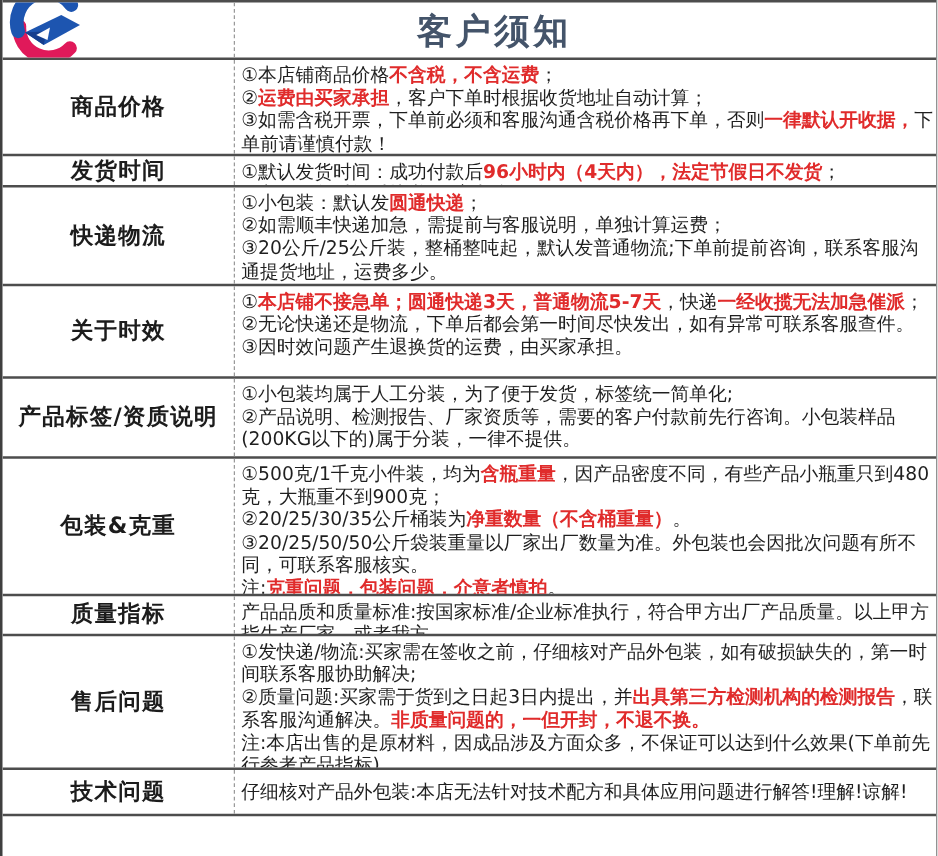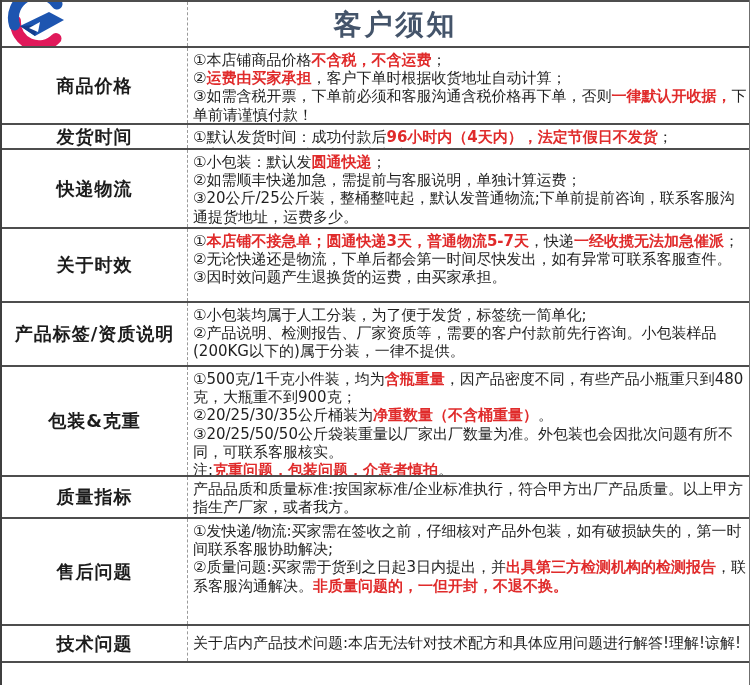--- a/index.html
+++ b/index.html
@@ -20,21 +20,21 @@
   }
   .logo{position:absolute;left:5px;top:-7px;width:66px;height:60px;}
   
   .row{display:flex;box-sizing:border-box;border-bottom:2px solid #4d4d4d;}
   #rows .row:nth-child(1){height:77px}
   #rows .row:nth-child(2){height:25px}
   #rows .row:nth-child(3){height:79px}
   #rows .row:nth-child(4){height:74px}
   #rows .row:nth-child(5){height:64px}
   #rows .row:nth-child(6){height:110px}
-  #rows .row:nth-child(7){height:42px}
+  #rows .row:nth-child(7){height:32px}
   #rows .row:nth-child(8){height:107px}
   #rows .row:nth-child(9){height:37px}
   .label-cell{
     flex:0 0 186px;width:186px;box-sizing:border-box;
     display:flex;align-items:center;justify-content:center;text-align:center;
     border-right:1px dashed #9a9a9a;
     font-size:18px;font-weight:bold;color:#1c1c1c;letter-spacing:1px;
     padding:0 8px;line-height:22px;
   }
   .content-cell{
@@ -118,23 +118,24 @@
         <div class="label-cell">质量指标</div>
         <div class="content-cell">
           <div class="para"><span>产品品质和质量标准:按国家标准/企业标准执行，符合甲方出厂产品质量。以上甲方指生产厂家，或者我方。</span></div>
         </div>
       </div>
       <div class="row">
         <div class="label-cell">售后问题</div>
         <div class="content-cell">
           <div class="para"><span>①发快递/物流:买家需在签收之前，仔细核对产品外包装，如有破损缺失的，第一时间联系客服协助解决;</span></div>
           <div class="para"><span>②质量问题:买家需于货到之日起3日内提出，并</span><span class="red">出具第三方检测机构的检测报告</span><span>，联系客服沟通解决。</span><span class="red">非质量问题的，一但开封，不退不换。</span></div>
+          <div class="para"><span>注:本店出售的是原材料，因成品涉及方面众多，不保证可以达到什么效果(下单前先行参考产品指标)。</span></div>
         </div>
       </div>
       <div class="row">
         <div class="label-cell">技术问题</div>
         <div class="content-cell">
-          <div class="para"><span>关于店内产品技术问题:本店无法针对技术配方和具体应用问题进行解答!理解!谅解!</span></div>
+          <div class="para"><span>仔细核对产品外包装:本店无法针对技术配方和具体应用问题进行解答!理解!谅解!</span></div>
         </div>
       </div>
     </div>
 
 </div>
 
 </body></html>

